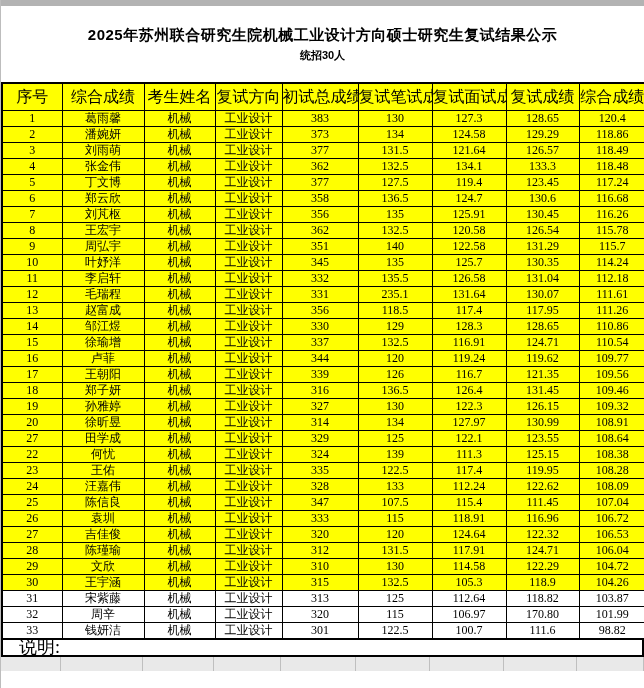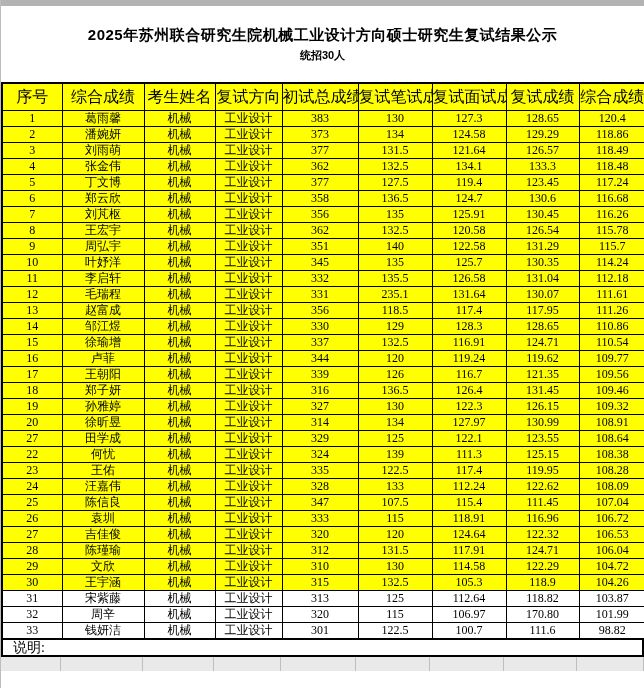--- a/index.html
+++ b/index.html
@@ -28,21 +28,21 @@
   table.results th {
     height:26px; font-size:16px; background:var(--hl,#ffff00);
     font-family:"Liberation Sans", sans-serif;
   }
   table.results td { height:15px; line-height:15px; font-size:12px; }
   tr.hl td { background:var(--hl,#ffff00); }
 
   .note-label-row {
     box-sizing:border-box; height:17px; line-height:15px;
     border:2px solid var(--bd,#000); border-top:none;
-    font-size:14px; padding-left:10px; background:#fff;font-family:Liberation Serif, serif;
+    font-size:18px; padding-left:16px; background:#fff;font-family:Liberation Serif, serif;
   }
   .notes-block {
     box-sizing:border-box; height:41px;
     border:2px solid var(--bd,#000); border-top:none;
     background:#fff; padding-top:7px; font-size:13px;
   }
   .notes-block .note-line { line-height:16px; padding-left:2px; }
   .notes-block .note-line.indent { padding-left:20px; }
 
   .sheet-strip {

